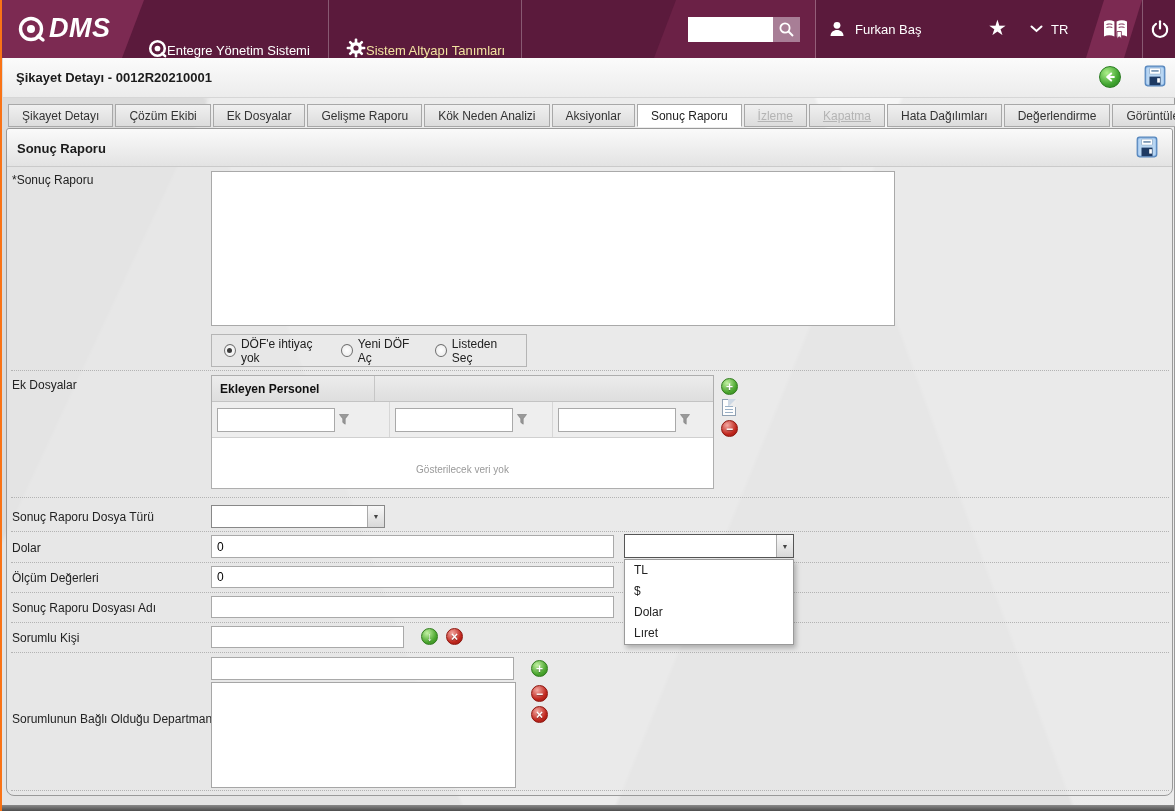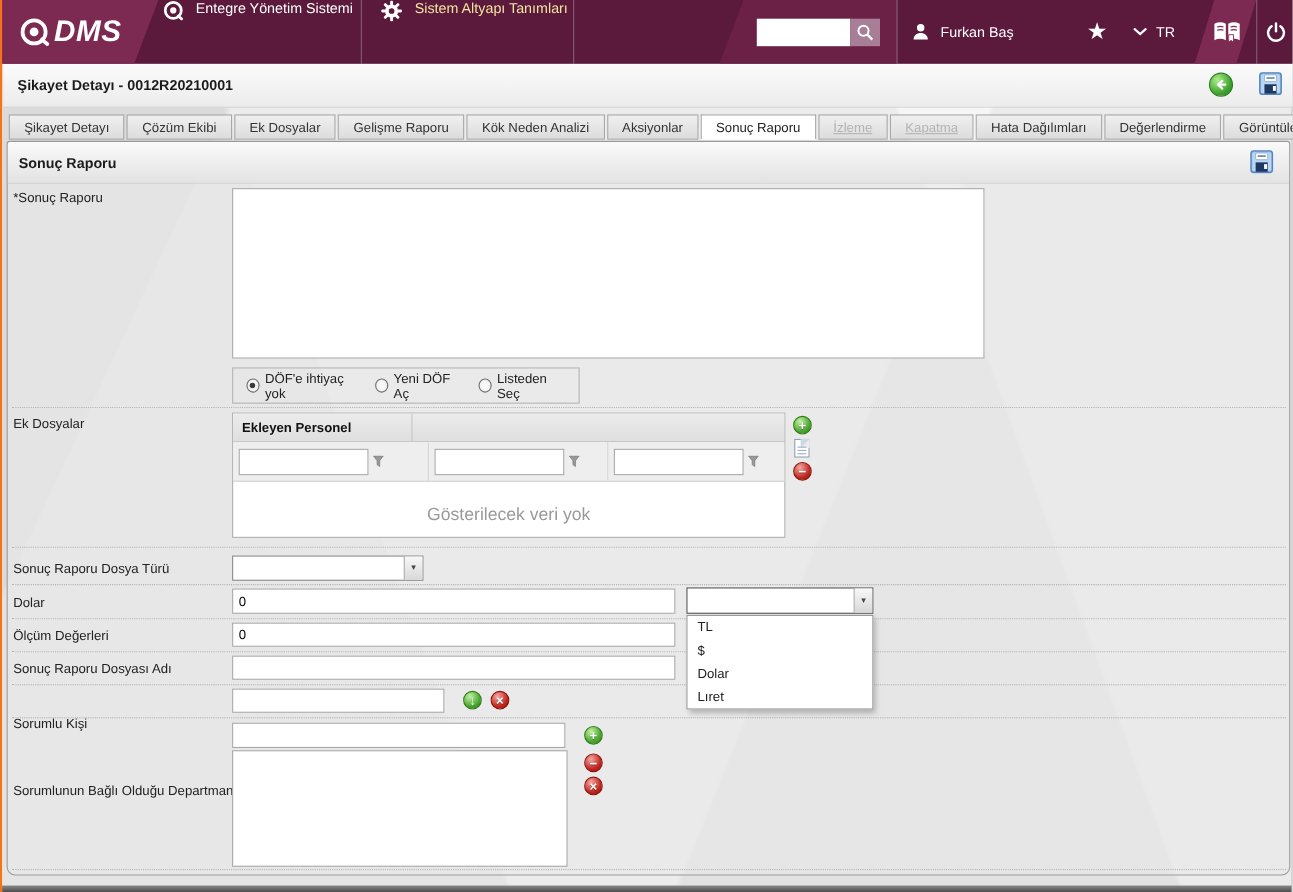--- a/index.html
+++ b/index.html
@@ -24,21 +24,21 @@
   .nav-seg { position:absolute; top:0; height:58px; }
   .seg-logo { left:0; width:142px; background:#7c2a52;
     clip-path:polygon(0 0, 100% 0, calc(100% - 22px) 100%, 0 100%); }
   .seg-search { left:652px; width:162px; background:#6b2146;
     clip-path:polygon(22px 0, 100% 0, 100% 100%, 0 100%); }
   .seg-book { left:1084px; width:56px; background:#7c2a52;
     clip-path:polygon(18px 0, 100% 0, calc(100% - 18px) 100%, 0 100%); }
   .nav-sep { position:absolute; top:0; width:1px; height:58px; background:rgba(255,255,255,0.28); }
   .logo-wrap { position:absolute; left:14px; top:13px; display:flex; align-items:center; gap:3px; cursor:pointer; }
   .logo-text { color:#fff; font-weight:bold; font-style:italic; font-size:27px; letter-spacing:0.5px; }
-  .nav-item { position:absolute; top:0; height:58px; display:flex; align-items:flex-start; gap:11px;
+  .nav-item { position:absolute; top:0; height:58px; display:flex; align-items:flex-end; gap:0;
     color:#fff; font-size:13px; cursor:pointer; }
   .nav-item.highlight { color:#f2e3a1; }
   .search-box { position:absolute; left:686px; top:17px; width:112px; height:25px; display:flex; }
   .search-input { width:85px; height:25px; border:none; outline:none; padding:0 5px; font-size:12px; background:#fff; }
   .search-btn { width:27px; height:25px; background:#a87e96; border:none; display:flex; align-items:center; justify-content:center; cursor:pointer; }
   .user-chip { position:absolute; left:826px; top:0; height:58px; display:flex; align-items:center; gap:9px; color:#fff; font-size:13px; cursor:pointer; }
   .nav-star { position:absolute; left:986px; top:16px; color:#fff; font-size:21px; cursor:pointer; }
   .lang-chip { position:absolute; left:1028px; top:0; height:58px; display:flex; align-items:center; gap:8px; color:#fff; font-size:13px; cursor:pointer; }
   .nav-icon-btn { position:absolute; top:0; height:58px; display:flex; align-items:center; justify-content:center; cursor:pointer; }
 
@@ -80,21 +80,21 @@
     background:radial-gradient(#fff,#e8e8e8); display:flex; align-items:center; justify-content:center; }
   .radio-circ .dot { width:5px; height:5px; border-radius:50%; background:#3a3a3a; }
 
   
   .att-table { position:absolute; left:204px; top:246px; width:503px; height:114px; border:1px solid #aeaeae; background:#fff; }
   .att-head { display:flex; height:26px; background:linear-gradient(#ececec,#dedede); border-bottom:1px solid #c3c3c3; }
   .att-hcell { display:flex; align-items:center; padding-left:8px; font-size:12px; font-weight:bold; color:#111; border-right:1px solid #c6c6c6; }
   .att-filter { display:flex; height:36px; background:#eee; border-bottom:1px solid #d0d0d0; }
   .att-fcell { display:flex; align-items:center; gap:4px; padding-left:5px; border-right:1px solid #d6d6d6; }
   .att-fcell .txt { width:118px; height:24px; }
-  .att-empty { height:62px; display:flex; align-items:center; justify-content:center; font-size:16px; color:#999; }
+  .att-empty { height:62px; display:flex; align-items:center; justify-content:center; font-size:10px; color:#999; }
   .side-icons { position:absolute; left:714px; top:249px; display:flex; flex-direction:column; gap:4px; }
 
   
   .cbtn { width:17px; height:17px; border-radius:50%; color:#fff; font-size:12px; font-weight:bold;
     display:flex; align-items:center; justify-content:center; line-height:1; cursor:pointer;
     text-shadow:0 1px 1px rgba(0,0,0,0.35); }
   .cbtn.green { background:radial-gradient(circle at 35% 28%, #c4f2a4, #4aa62e 62%, #347f1e); border:1px solid #2f7a1c; }
   .cbtn.red { background:radial-gradient(circle at 35% 28%, #f3a9a2, #c0271e 62%, #93160f); border:1px solid #8d140d; }
 
   .doc-icon { width:14px; height:17px; background:#fdfdfd; border:1px solid #8fa0b2; position:relative; margin-left:1px; cursor:pointer; }
@@ -373,21 +373,21 @@
     </div>
 
     <div class="flabel" style="top:442px">Ölçüm Değerleri</div>
     <input class="txt" type="text" style="position: absolute; left: 204px; top: 437px; width: 403px; height: 22px;" value="0">
     <div class="dotsep" style="top:463px"></div>
 
     <div class="flabel" style="top:472px">Sonuç Raporu Dosyası Adı</div>
     <input class="txt" type="text" style="position: absolute; left: 204px; top: 467px; width: 403px; height: 22px;" value="">
     <div class="dotsep" style="top:493px"></div>
 
-    <div class="flabel" style="top:522px">Sorumlu Kişi</div>
+    <div class="flabel" style="top:502px">Sorumlu Kişi</div>
     <input class="txt" type="text" style="position: absolute; left: 204px; top: 497px; width: 193px; height: 22px;" value="">
     <div class="cbtn green" style="position:absolute; left:414px; top:499px;">↓</div>
     <div class="cbtn red" style="position:absolute; left:439px; top:499px;">×</div>
     <div class="dotsep" style="top:523px"></div>
 
     <input class="txt" type="text" style="position: absolute; left: 204px; top: 528px; width: 303px; height: 23px;" value="">
     <div class="cbtn green" style="position:absolute; left:524px; top:531px;">+</div>
     <div class="flabel" style="top:583px">Sorumlunun Bağlı Olduğu Departman</div>
     <div class="listbox" style="left:204px; top:553px; width:305px; height:106px;"></div>
     <div class="cbtn red" style="position:absolute; left:524px; top:556px;">−</div>

